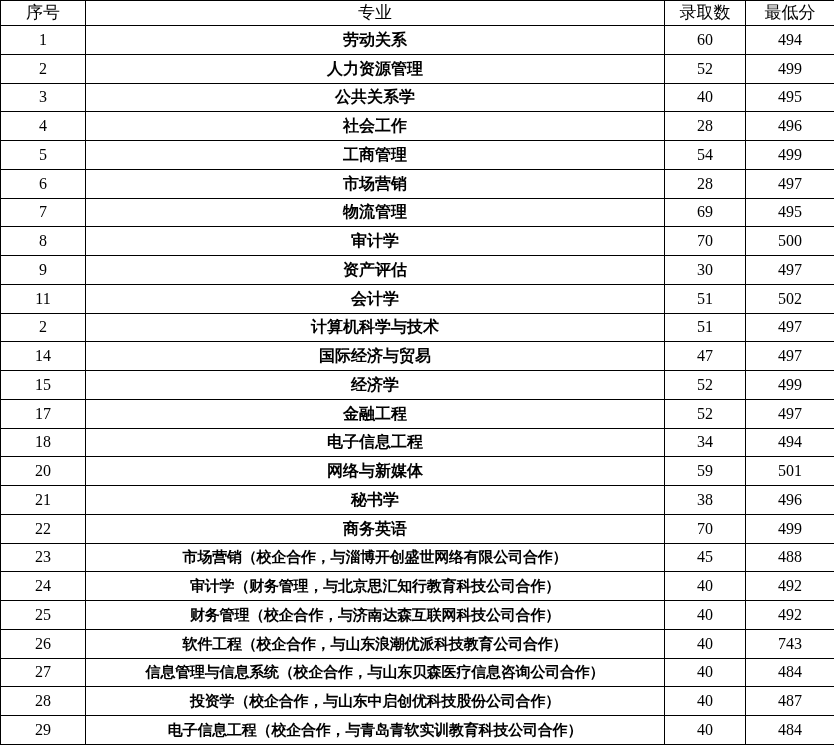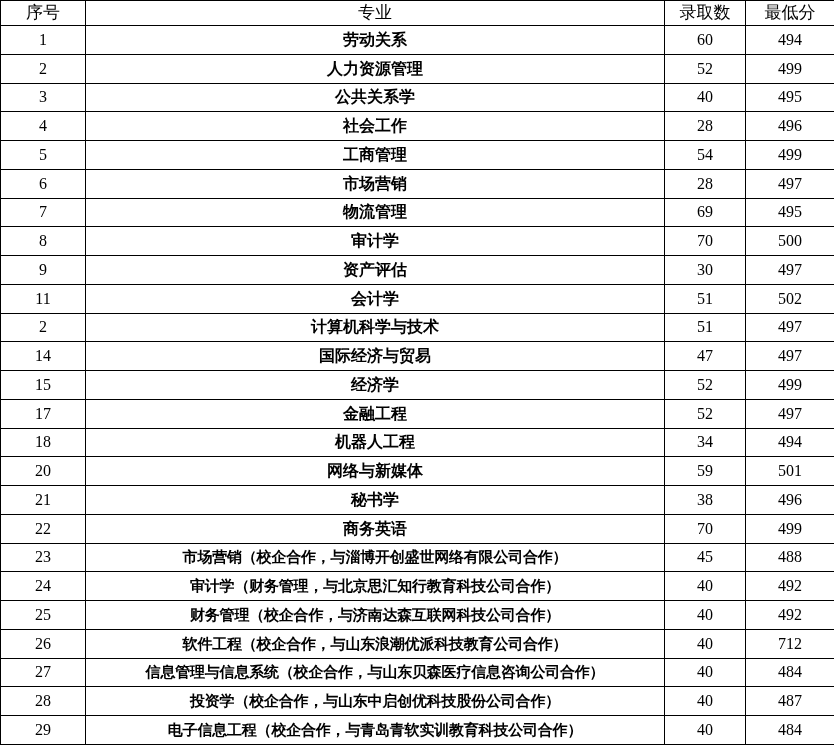--- a/index.html
+++ b/index.html
@@ -156,21 +156,21 @@
         <td class="cell-score">499</td>
       </tr>
       <tr>
         <td class="cell-index">17</td>
         <td class="cell-major">金融工程</td>
         <td class="cell-count">52</td>
         <td class="cell-score">497</td>
       </tr>
       <tr>
         <td class="cell-index">18</td>
-        <td class="cell-major">机器人工程</td>
+        <td class="cell-major">电子信息工程</td>
         <td class="cell-count">34</td>
         <td class="cell-score">494</td>
       </tr>
       <tr>
         <td class="cell-index">20</td>
         <td class="cell-major">网络与新媒体</td>
         <td class="cell-count">59</td>
         <td class="cell-score">501</td>
       </tr>
       <tr>
@@ -200,21 +200,21 @@
       <tr class="long-row">
         <td class="cell-index">25</td>
         <td class="cell-major">财务管理（校企合作，与济南达森互联网科技公司合作）</td>
         <td class="cell-count">40</td>
         <td class="cell-score">492</td>
       </tr>
       <tr class="long-row">
         <td class="cell-index">26</td>
         <td class="cell-major">软件工程（校企合作，与山东浪潮优派科技教育公司合作）</td>
         <td class="cell-count">40</td>
-        <td class="cell-score">712</td>
+        <td class="cell-score">743</td>
       </tr>
       <tr class="long-row">
         <td class="cell-index">27</td>
         <td class="cell-major">信息管理与信息系统（校企合作，与山东贝森医疗信息咨询公司合作）</td>
         <td class="cell-count">40</td>
         <td class="cell-score">484</td>
       </tr>
       <tr class="long-row">
         <td class="cell-index">28</td>
         <td class="cell-major">投资学（校企合作，与山东中启创优科技股份公司合作）</td>

